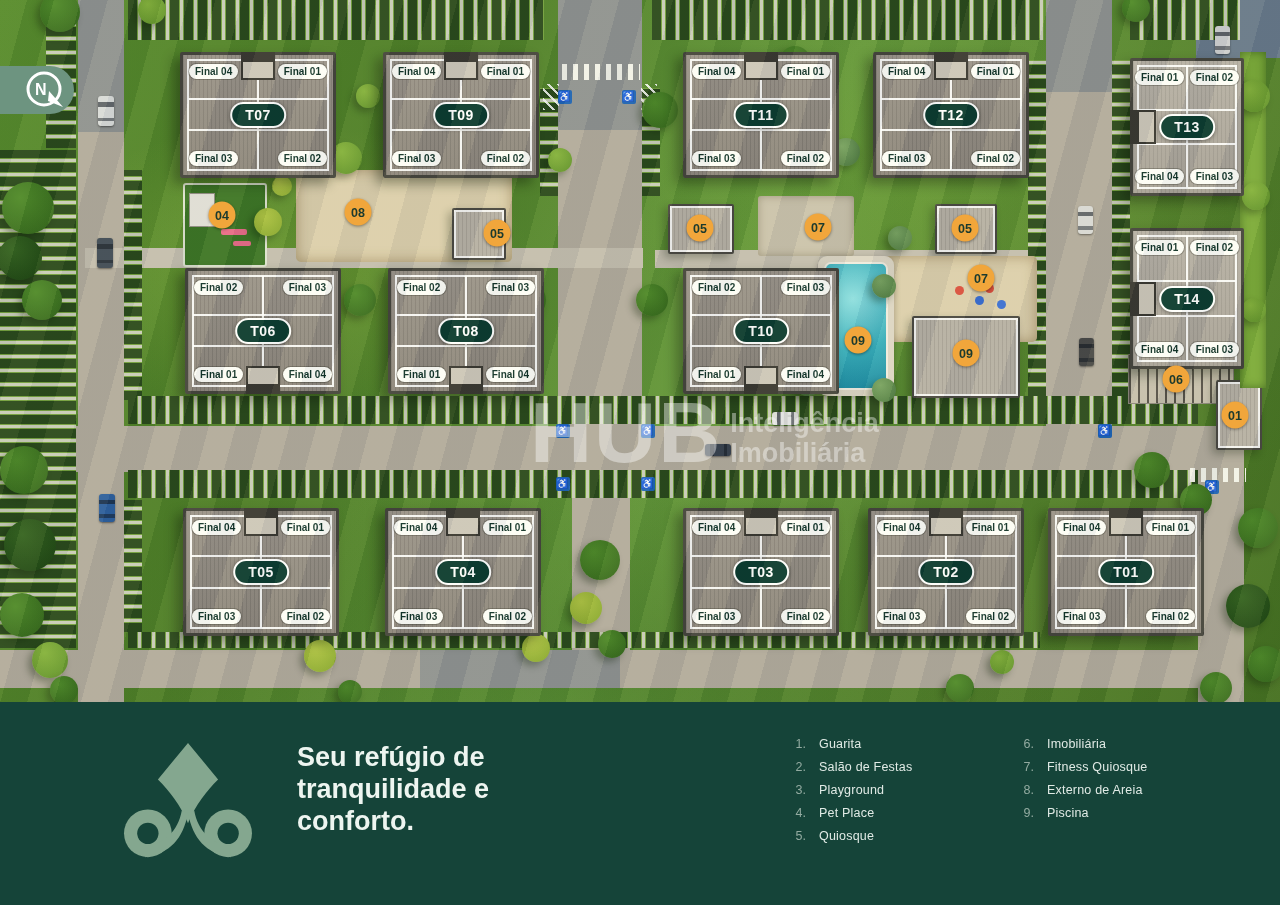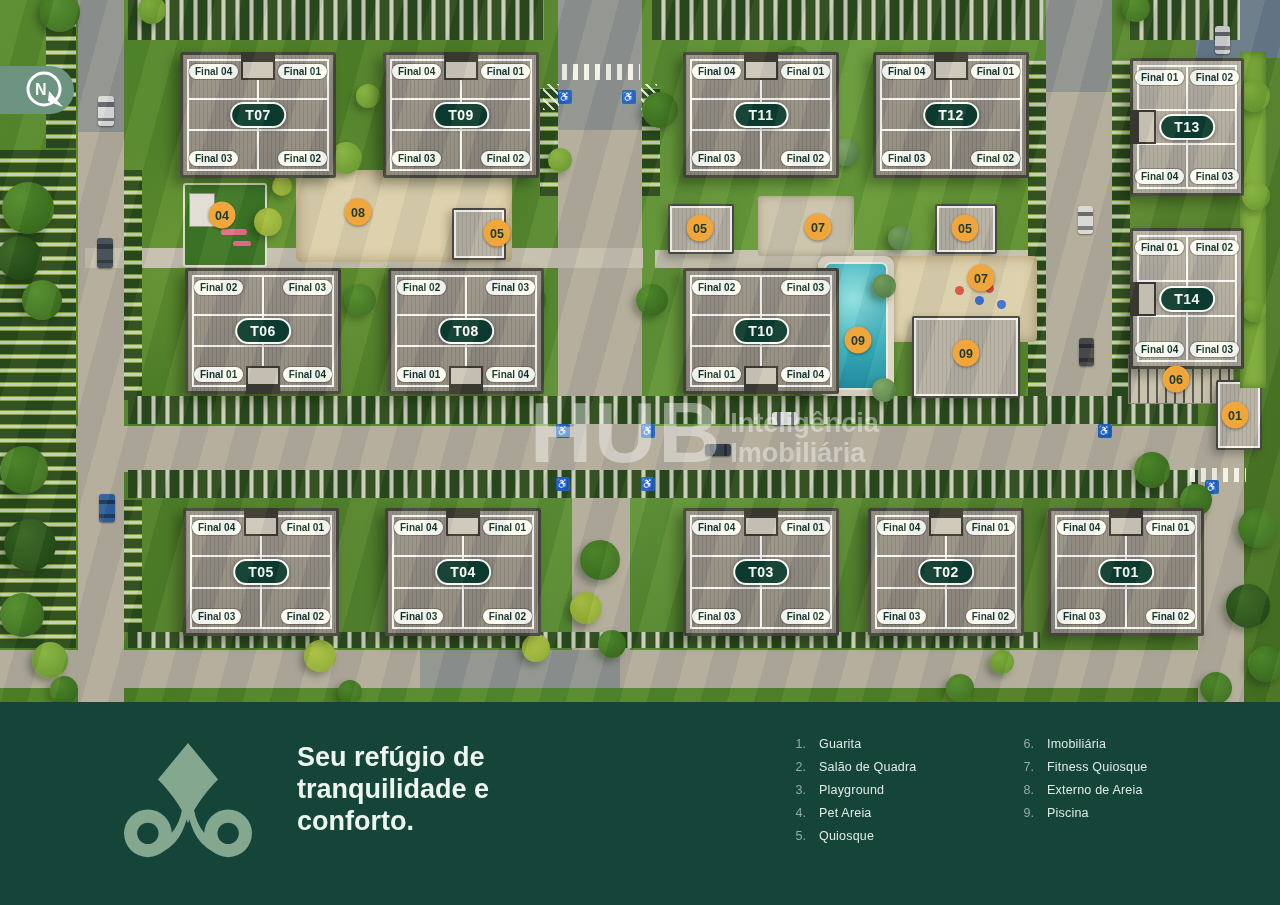--- a/index.html
+++ b/index.html
@@ -439,29 +439,29 @@
 tranquilidade e
 conforto.</div>
 
   <div class="legend-col" id="lg1">
       <div class="legend-row">
         <div class="legend-num">1.</div>
         <div class="legend-label">Guarita</div>
       </div>
       <div class="legend-row">
         <div class="legend-num">2.</div>
-        <div class="legend-label">Salão de Quadra</div>
+        <div class="legend-label">Salão de Festas</div>
       </div>
       <div class="legend-row">
         <div class="legend-num">3.</div>
         <div class="legend-label">Playground</div>
       </div>
       <div class="legend-row">
         <div class="legend-num">4.</div>
-        <div class="legend-label">Pet Areia</div>
+        <div class="legend-label">Pet Place</div>
       </div>
       <div class="legend-row">
         <div class="legend-num">5.</div>
         <div class="legend-label">Quiosque</div>
       </div>
     </div>
   <div class="legend-col" id="lg2">
       <div class="legend-row">
         <div class="legend-num">6.</div>
         <div class="legend-label">Imobiliária</div>

